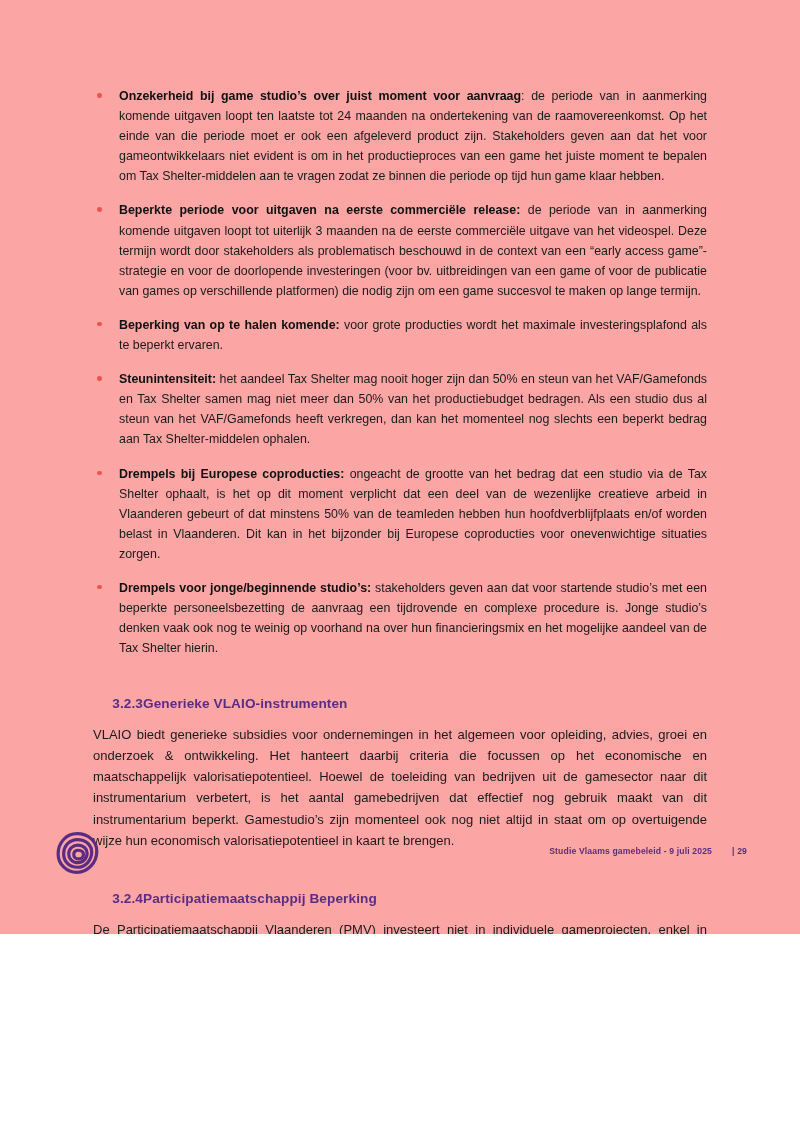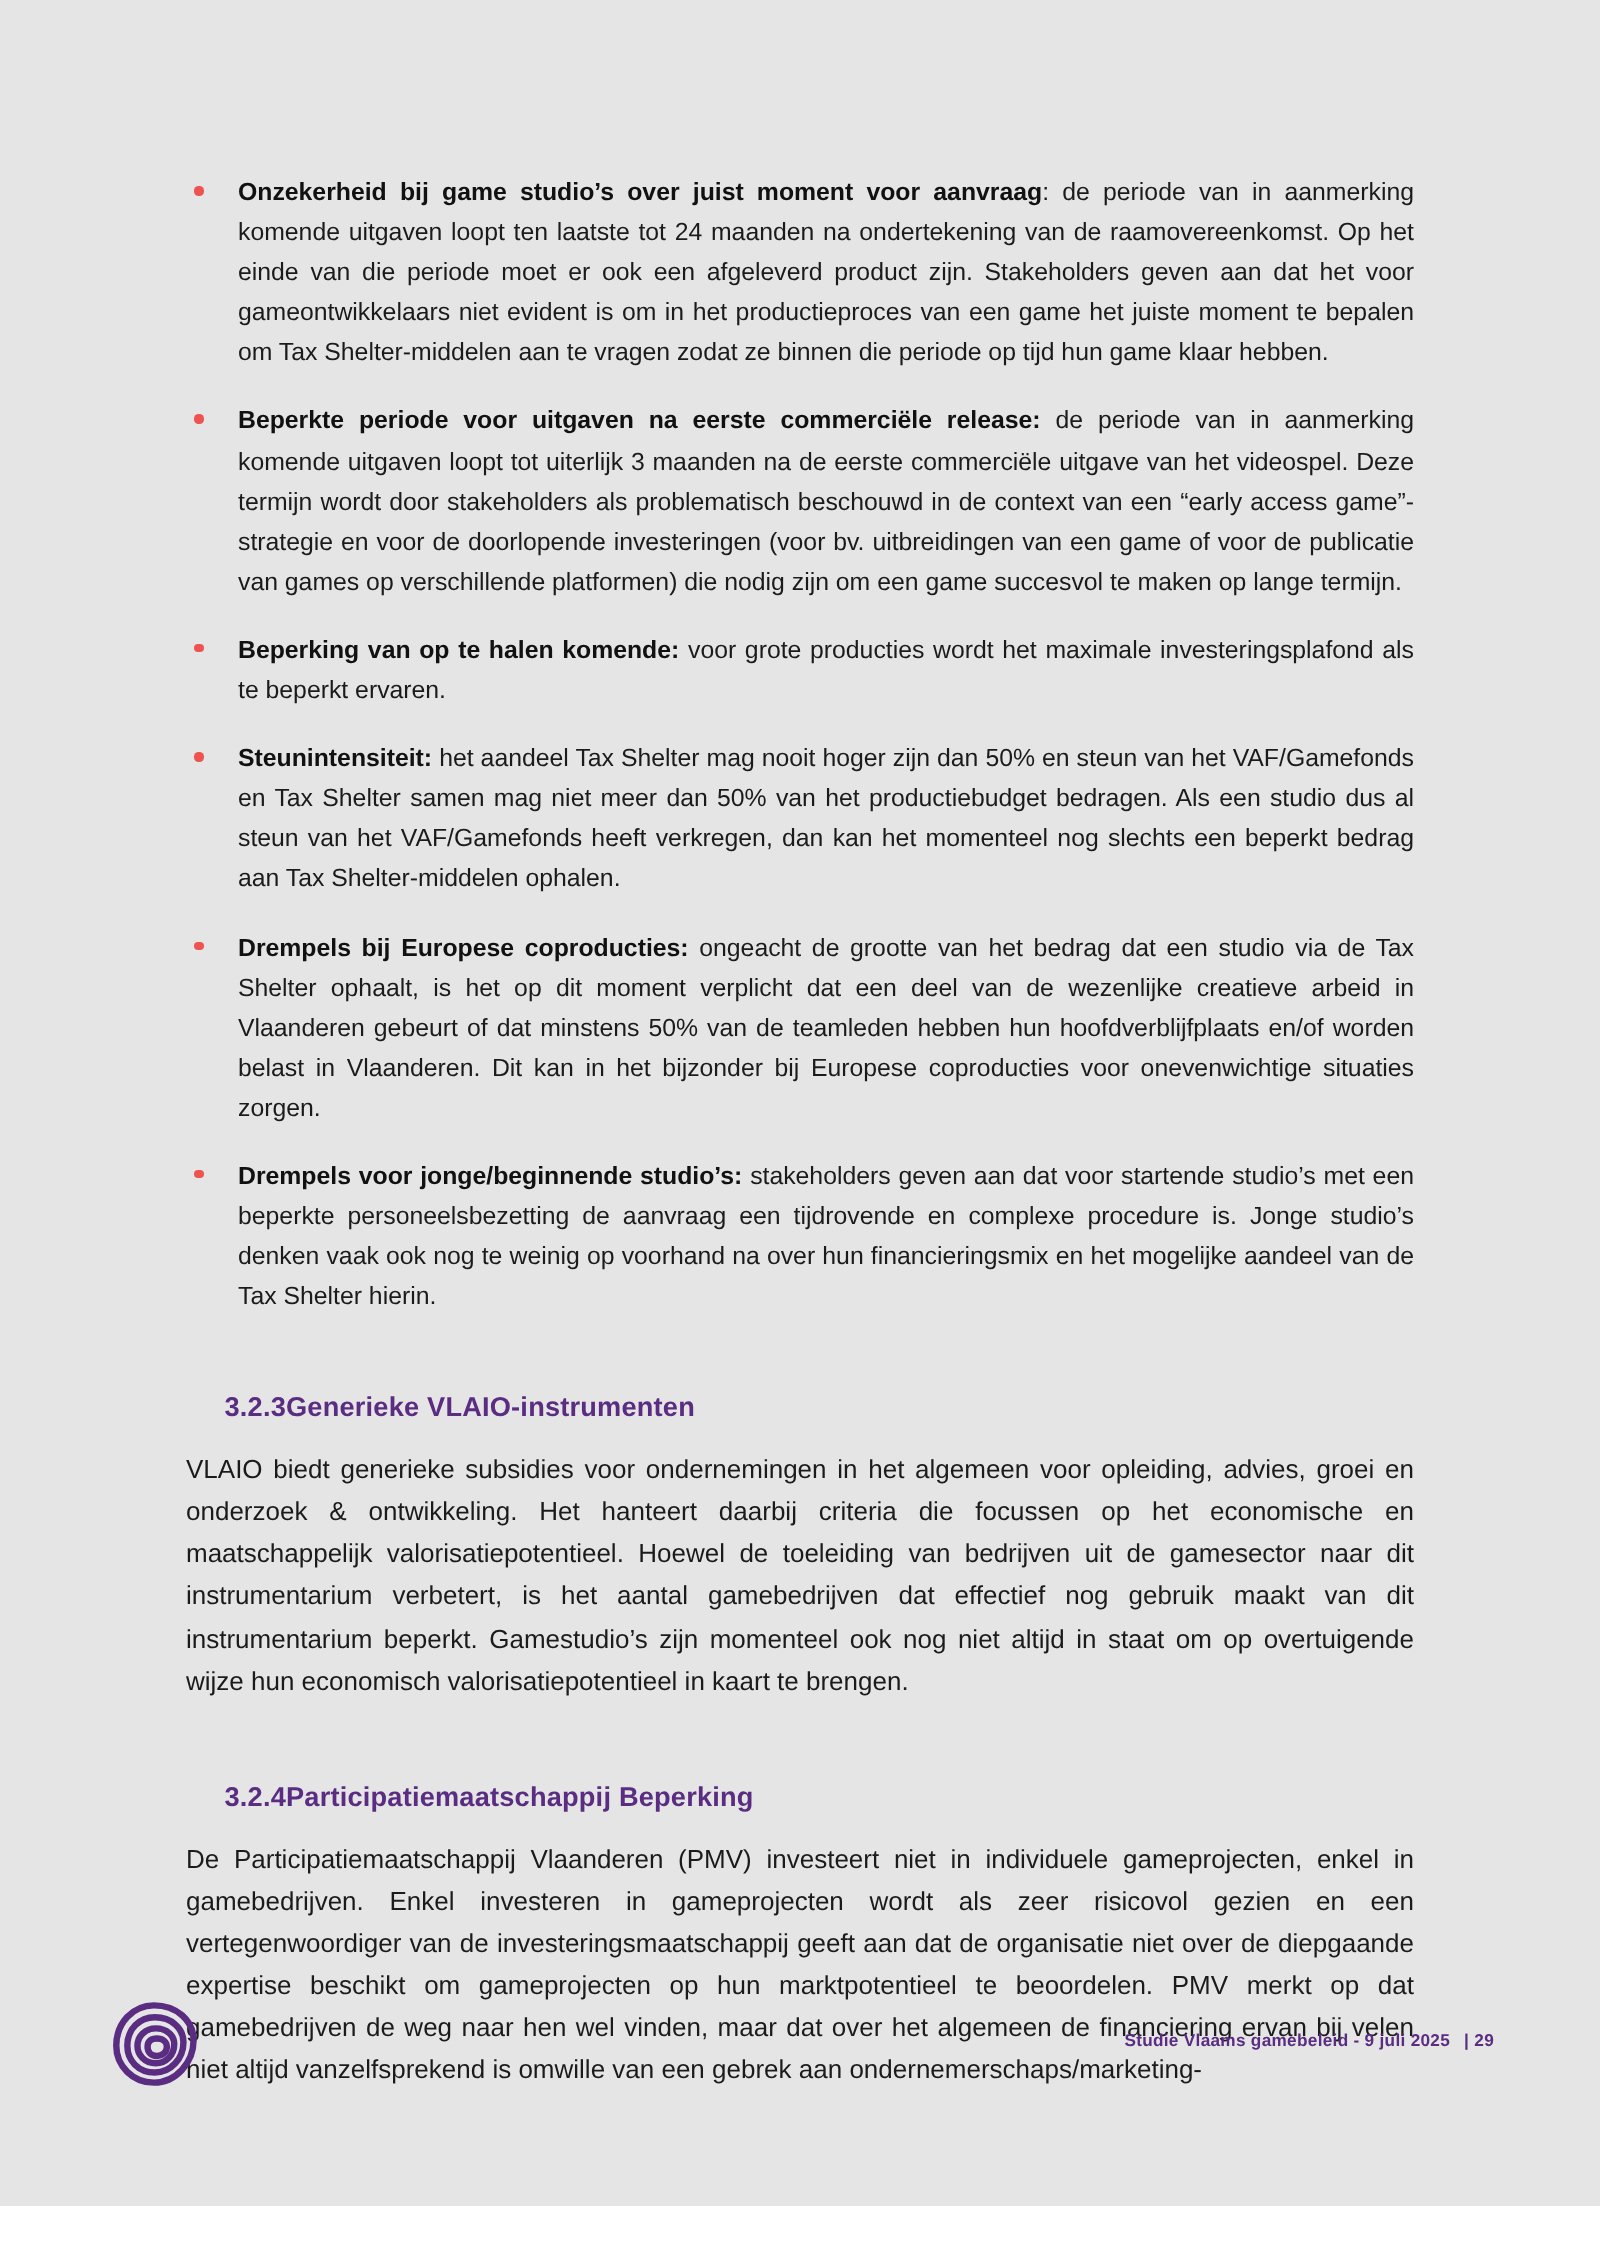--- a/index.html
+++ b/index.html
@@ -8,22 +8,22 @@
     padding: 0;
     background: #ffffff;
   }
   body {
     font-family: "Liberation Sans", sans-serif;
     color: #1b1b1b;
   }
   .page {
     position: relative;
     width: 800px;
-    height: 1103px;
-    background: #e5e5e5;
+    height: 934px;
+    background: #fca5a5;
     overflow: hidden;
     box-sizing: border-box;
   }
   .content {
     position: absolute;
     left: 93px;
     top: 86px;
     width: 614px;
   }
   
@@ -101,21 +101,21 @@
     top: 6px;
     width: 46px;
     height: 46px;
   }
   .footer-meta {
     position: absolute;
     right: 53px;
     top: 22px;
     display: flex;
     align-items: baseline;
-    gap: 7px;
+    gap: 20px;
     font-size: 8.6px;
     font-weight: bold;
     color: #5b2d82;
     letter-spacing: 0.15px;
     white-space: nowrap;
   }
   .footer-pagenum {
     font-weight: bold;
   }
 </style>

